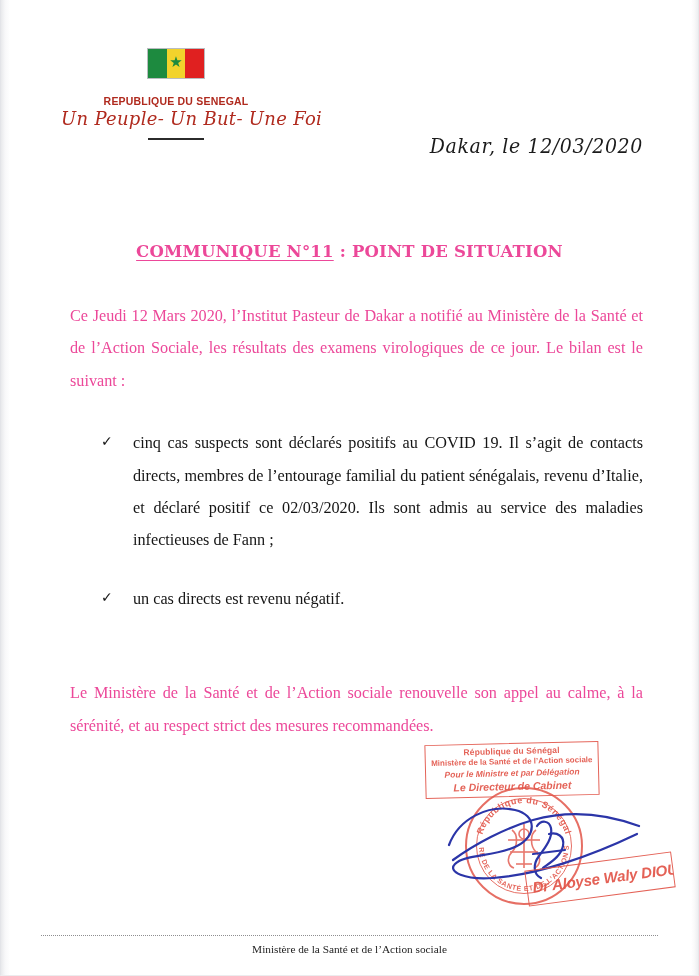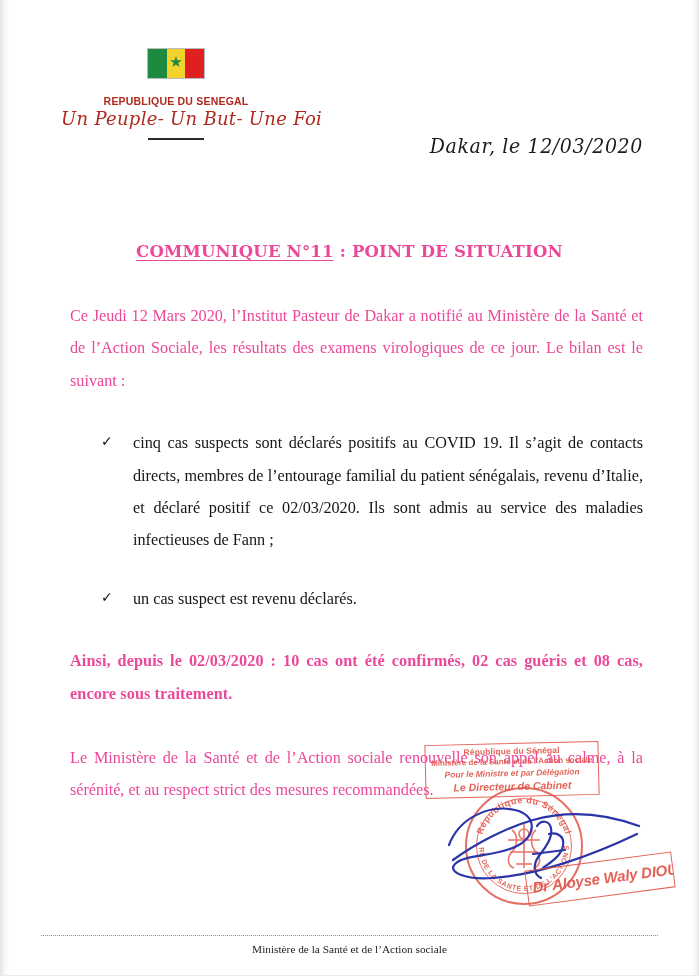--- a/index.html
+++ b/index.html
@@ -371,27 +371,26 @@
 
     <div class="gap-1"></div>
 
     <ul class="bullets">
       <li>
         <span class="tick">✓</span>
         <span>cinq cas suspects sont déclarés positifs au COVID 19.  Il s’agit de contacts directs, membres de l’entourage familial du patient sénégalais, revenu d’Italie, et déclaré positif ce 02/03/2020. Ils sont admis au service des maladies infectieuses de Fann ;</span>
       </li>
       <li style="margin-top:26px;">
         <span class="tick">✓</span>
-        <span>un cas suspect est revenu déclarés.</span>
+        <span>un cas directs est revenu négatif.</span>
       </li>
     </ul>
 
     <div class="gap-3"></div>
 
-    <p class="para bold">Ainsi, depuis le 02/03/2020 : 10 cas ont été confirmés, 02 cas guéris et 08 cas, encore sous traitement.</p>
 
     <div class="gap-4"></div>
 
     <p class="para">Le Ministère de la Santé et de l’Action sociale renouvelle son appel au calme, à la sérénité, et au respect strict des mesures recommandées.</p>
   </div>
 
   <div class="stamp-layer">
 
     <div class="stamp-rect">
       <div class="sr1">République du Sénégal</div>

